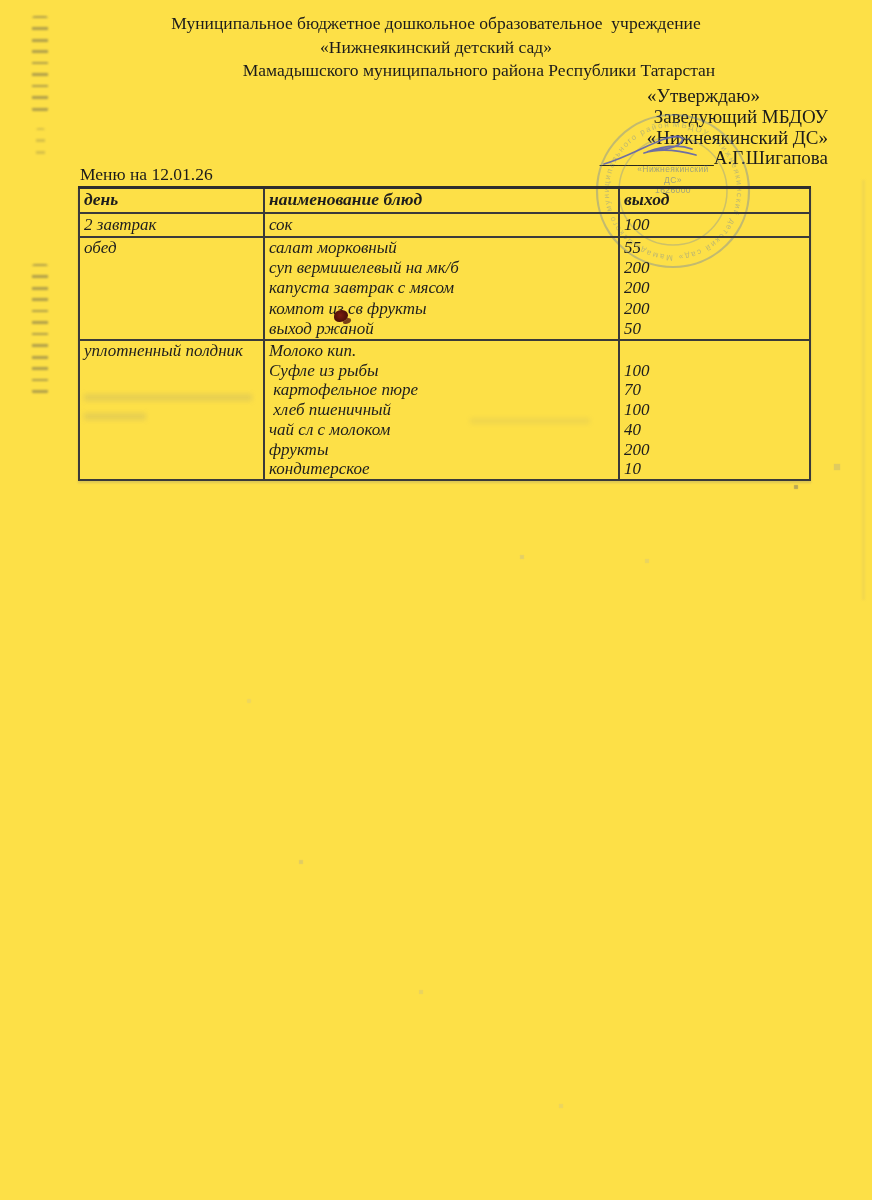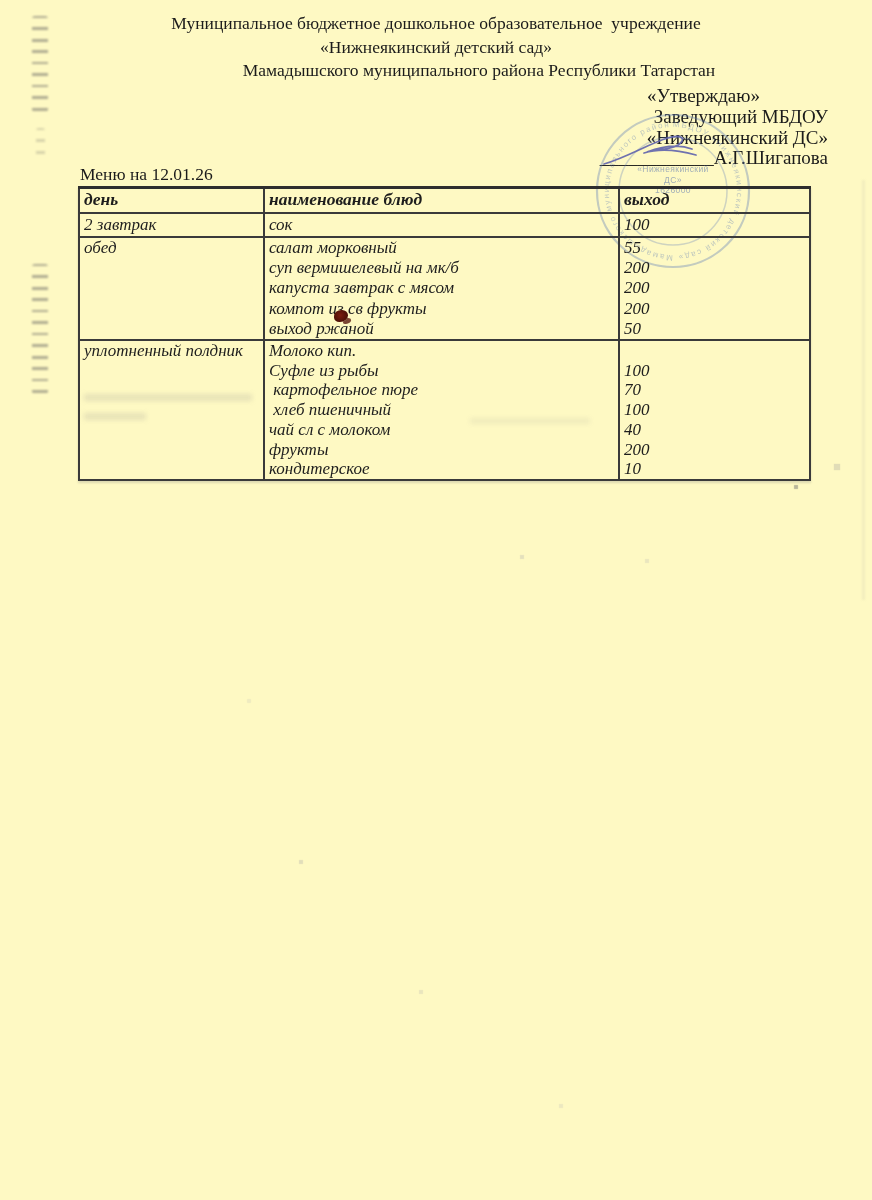--- a/index.html
+++ b/index.html
@@ -1,17 +1,17 @@
 <!DOCTYPE html>
 <html><head>
 <meta charset="utf-8">
 <style>
   html,body{margin:0;padding:0;}
   body{width:872px;height:1200px;background:#ffffff;font-family:"Liberation Serif", serif;}
-  .page{position:relative;width:872px;height:1200px;background:#fef9c3;overflow:hidden;}
+  .page{position:relative;width:872px;height:1200px;background:#fde047;overflow:hidden;}
 
   
   .doc-header{position:absolute;top:12px;left:0;width:872px;text-align:center;
               font-size:17.5px;line-height:23.5px;color:#1b1b1b;filter:blur(0.25px);}
   .doc-header .hline{white-space:pre;}
   .doc-header .shift-right{transform:translateX(43px);}
 
   
   .approval{position:absolute;top:86px;right:44px;width:300px;text-align:right;
             font-size:19px;line-height:20.8px;color:#1b1b1b;filter:blur(0.25px);}

